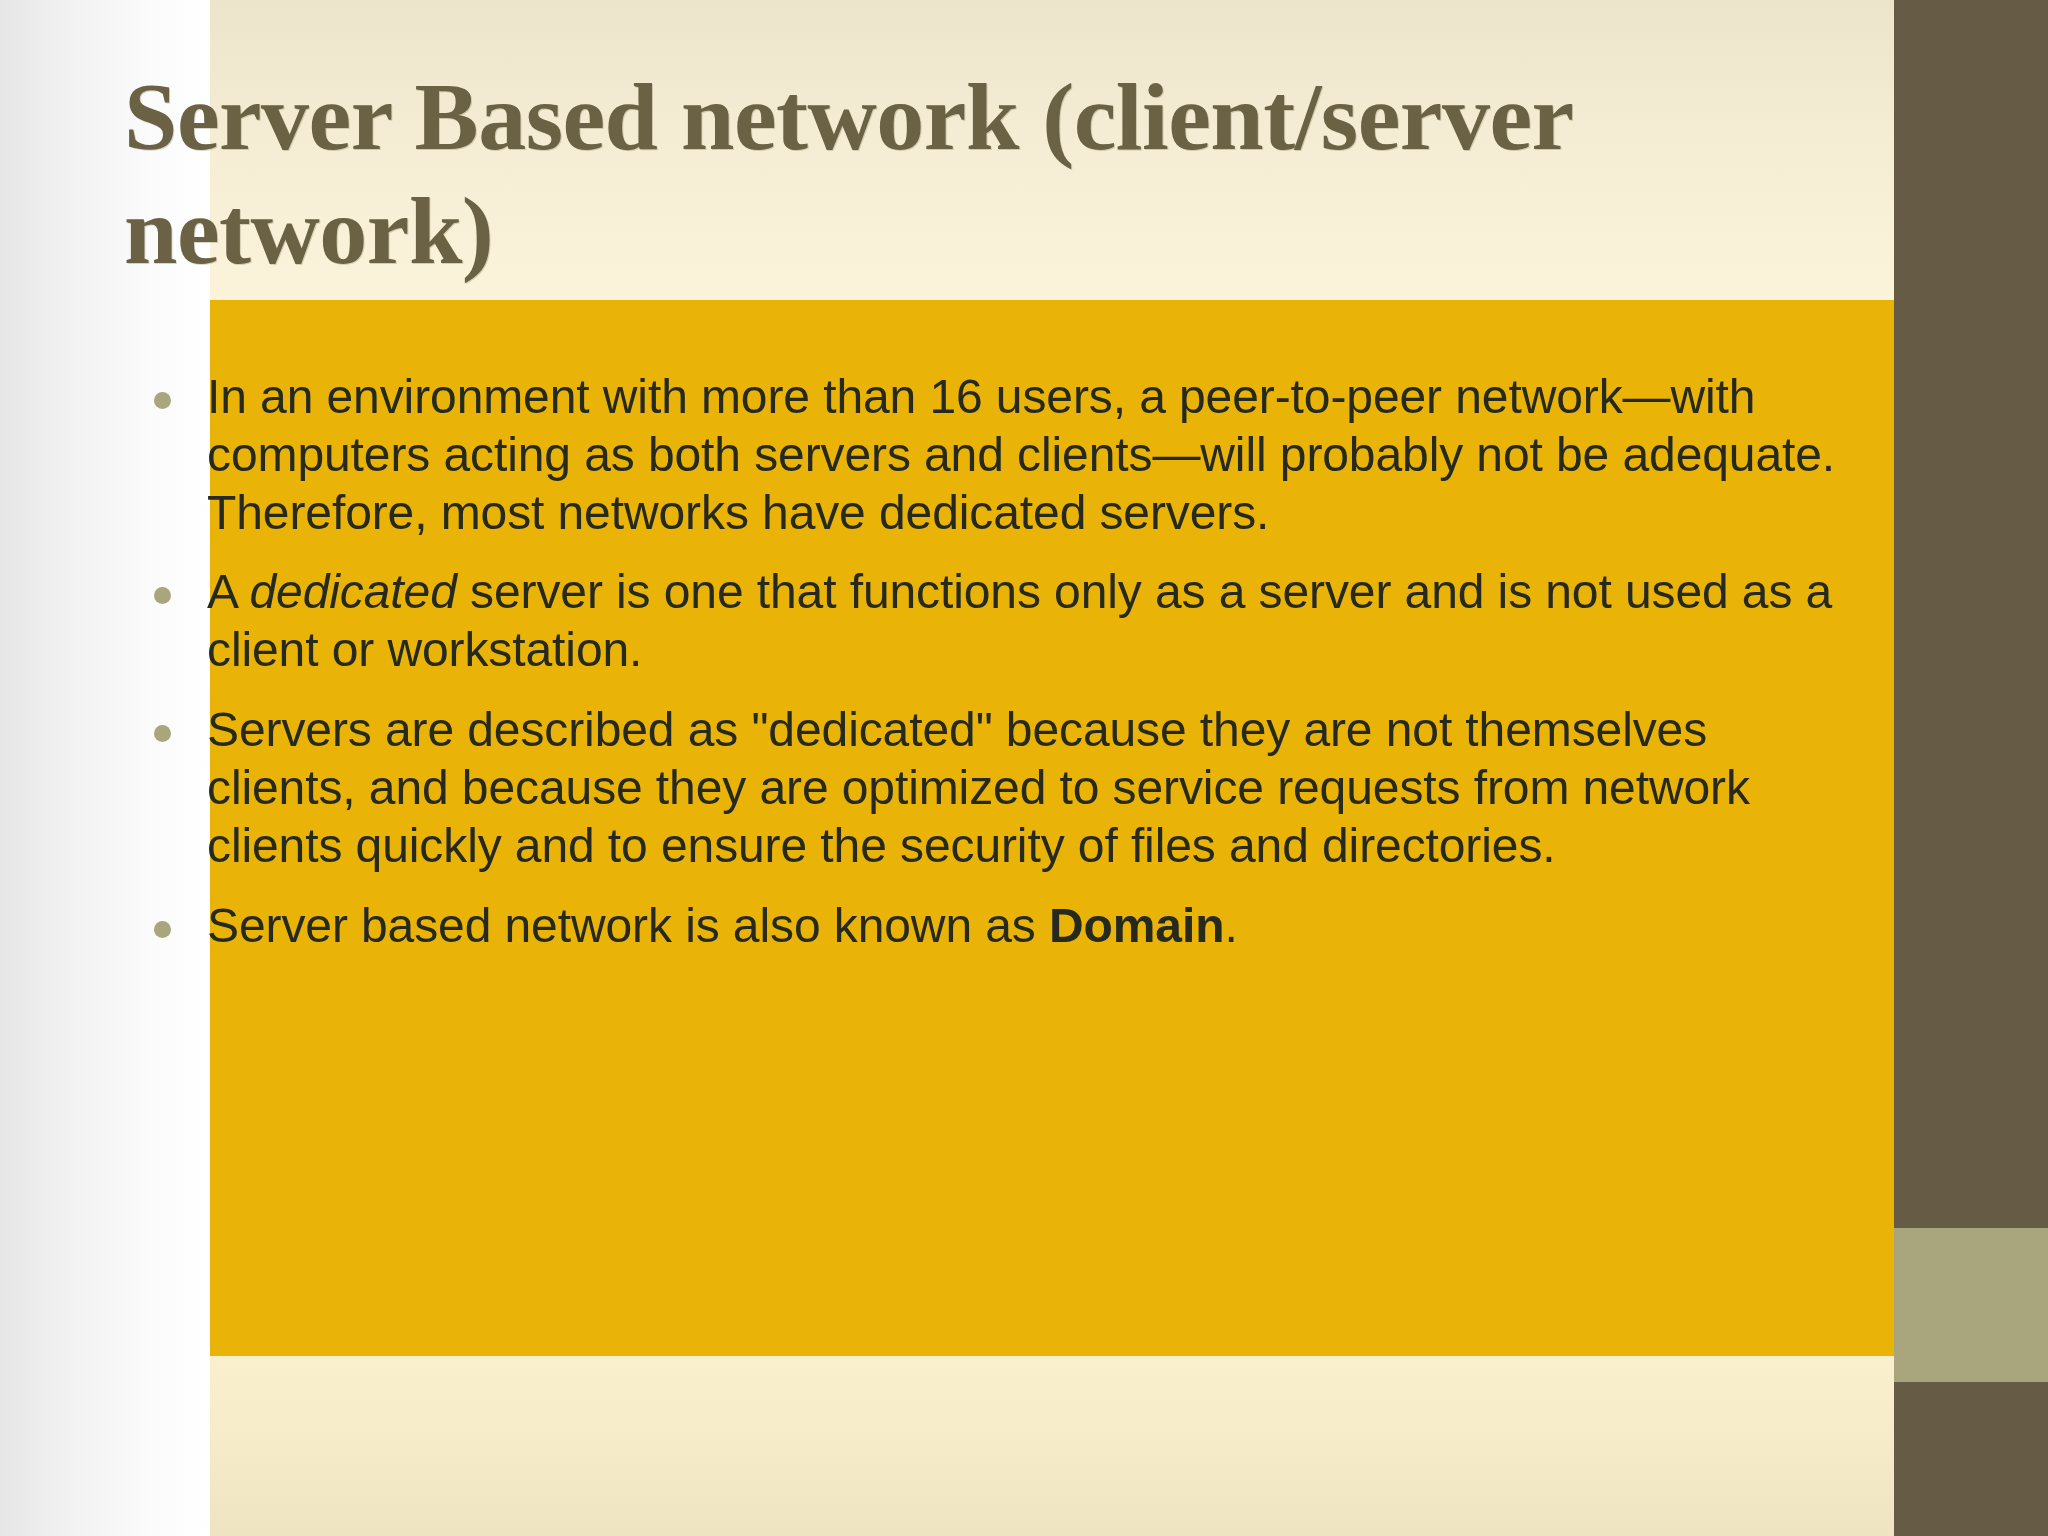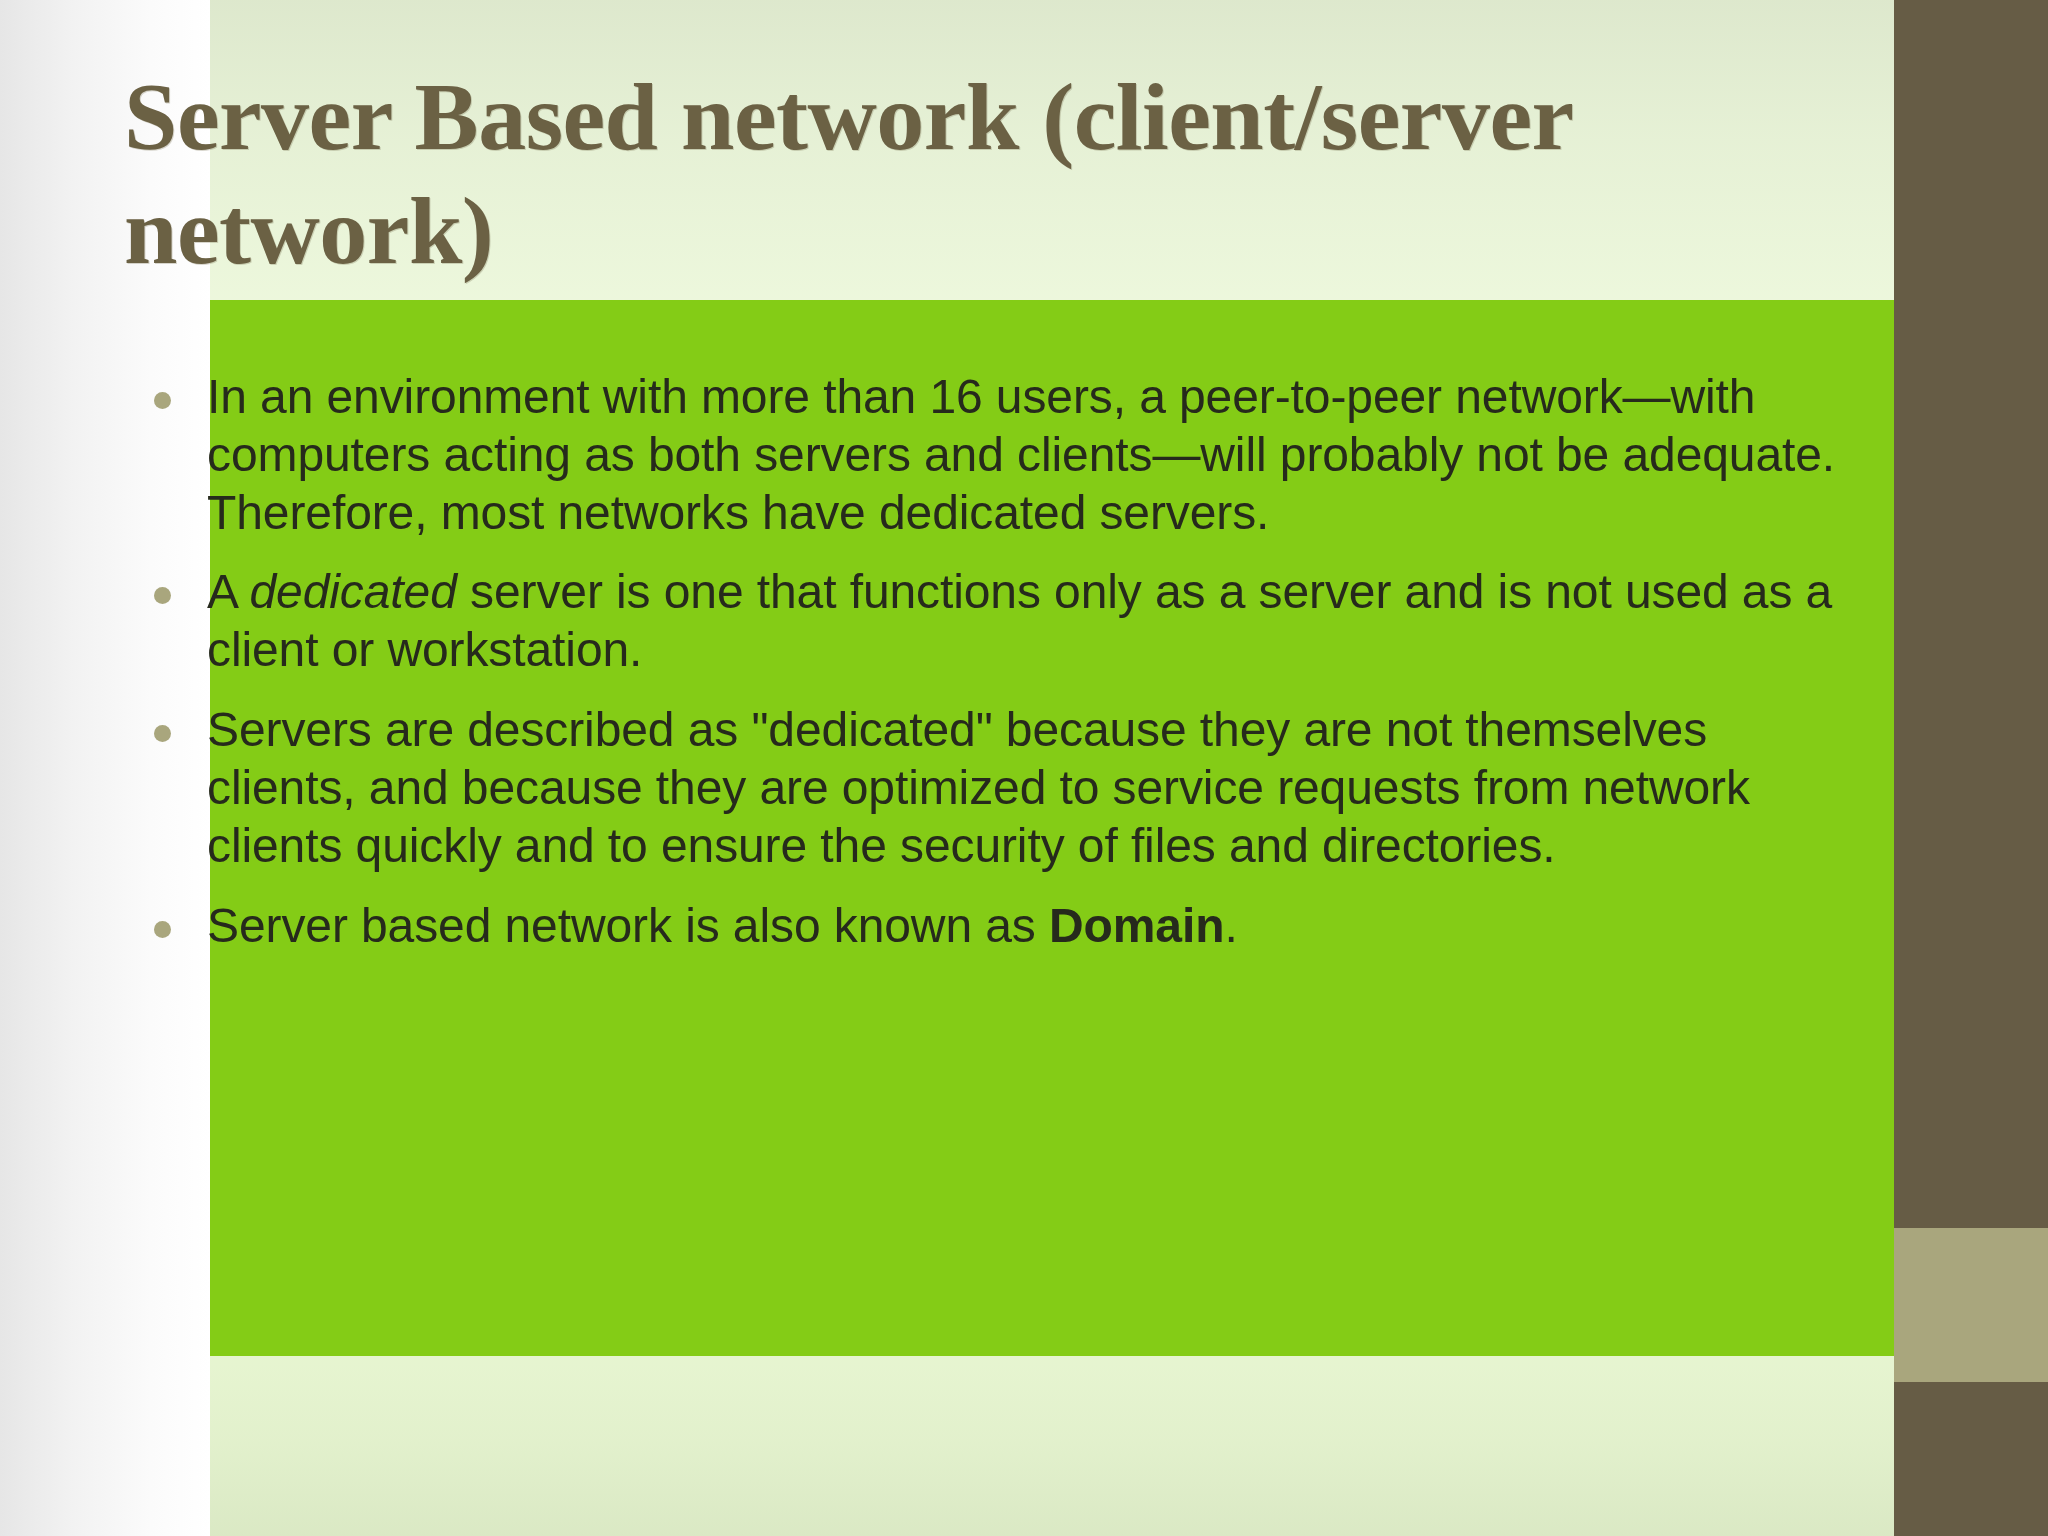--- a/index.html
+++ b/index.html
@@ -5,21 +5,21 @@
   html, body {
     margin: 0;
     padding: 0;
     background: #ffffff;
   }
   #slide {
     position: relative;
     width: 2048px;
     height: 1536px;
     overflow: hidden;
-    background: #84cc16;
+    background: #eab308;
     font-family: "Liberation Sans", sans-serif;
   }
 
   
   .bg-wash-left {
     position: absolute;
     left: 0; top: 0;
     width: 210px; height: 1536px;
     background: linear-gradient(to right, #e6e6e6 0%, #f2f2f2 35%, #fbfbfb 72%, #ffffff 100%);
     pointer-events: none;

